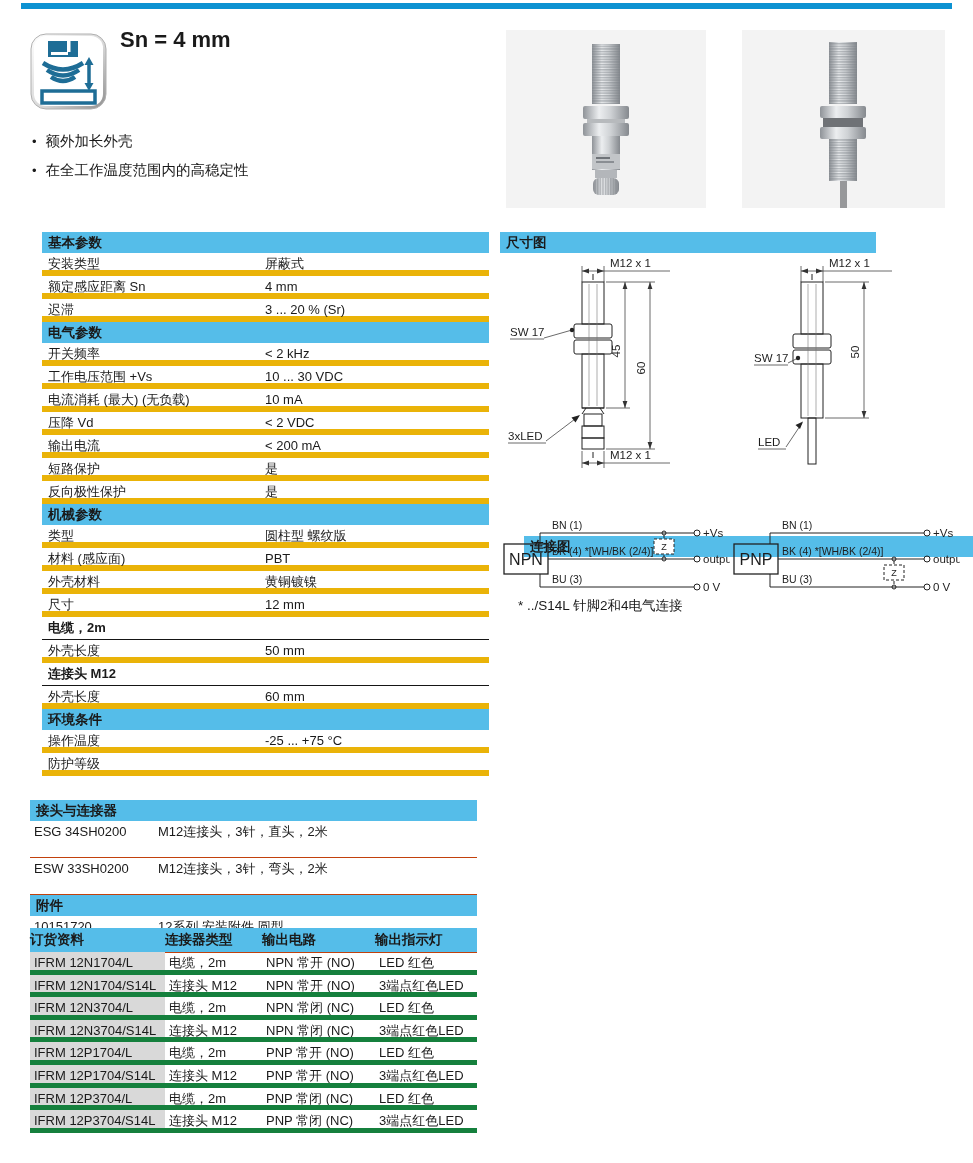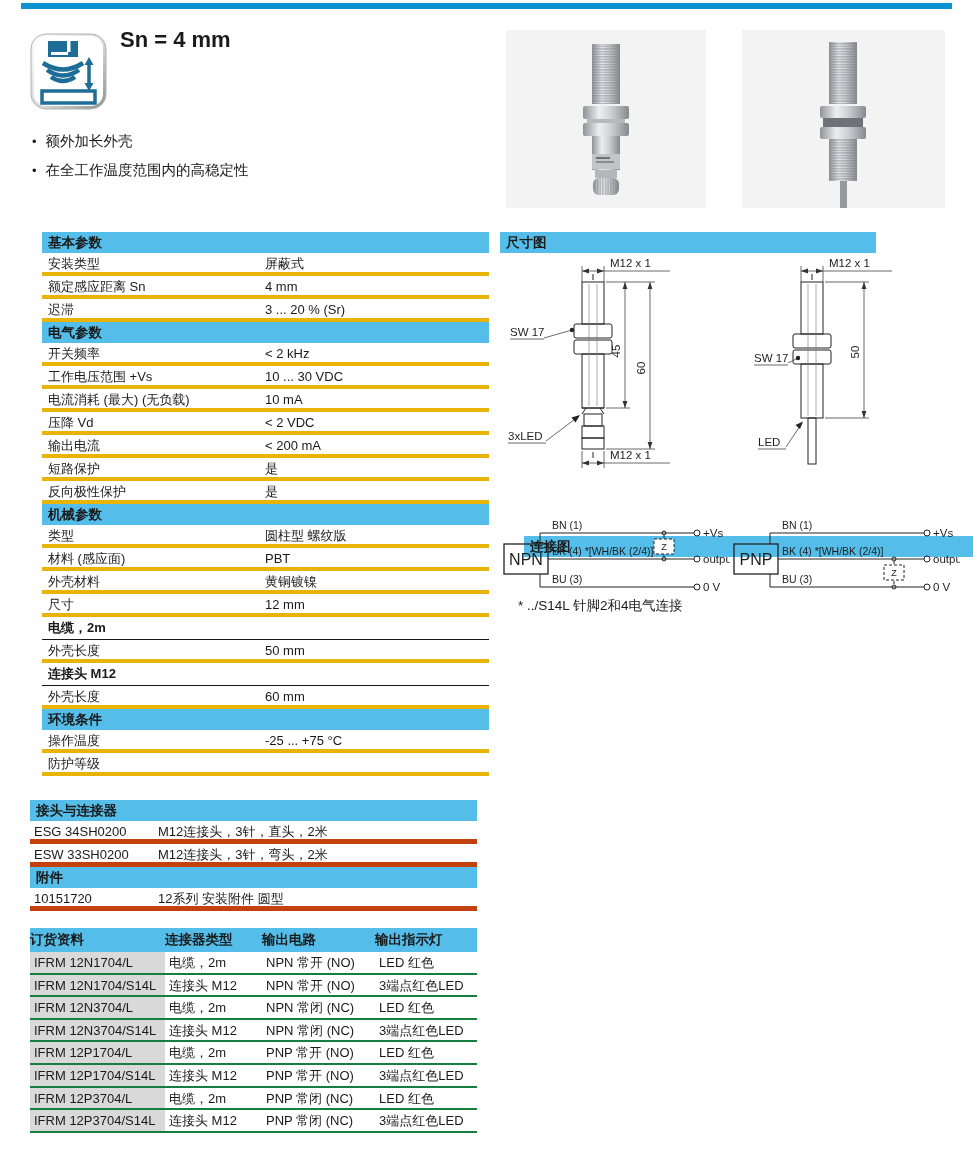--- a/index.html
+++ b/index.html
@@ -15,34 +15,34 @@
   .bullets li{font-size:14.5px;line-height:28px;display:flex;align-items:baseline;}
   .bullets .dot{margin-right:9px;font-size:13px;}
   .photo{position:absolute;top:30px;height:178px;background:#f3f3f3;}
   .photo.p1{left:506px;width:200px;}
   .photo.p2{left:742px;width:203px;}
 
   .bar{background:#55bde9;height:21px;line-height:21px;font-weight:700;font-size:13.5px;padding-left:6px;box-sizing:border-box;}
 
   .spec-table{position:absolute;left:42px;top:232px;width:447px;}
   .sec-hdr{background:#55bde9;height:21px;line-height:21px;font-weight:700;font-size:13.5px;padding-left:6px;}
-  .spec-row{display:flex;height:23px;line-height:22px;border-bottom:4px solid #eab308;font-size:13px;box-sizing:border-box;}
+  .spec-row{display:flex;height:23px;line-height:22px;border-bottom:6px solid #eab308;font-size:13px;box-sizing:border-box;}
   .spec-row .lbl{width:223px;padding-left:6px;box-sizing:border-box;}
   .spec-row .val{flex:1;}
   .sub-hdr{height:23px;line-height:22px;border-bottom:1px solid #151515;font-size:13px;font-weight:700;padding-left:6px;box-sizing:border-box;}
 
   .parts-table{position:absolute;left:30px;top:800px;width:447px;}
-  .part-row{display:flex;height:23px;line-height:22px;border-bottom:5px solid #c2410c;font-size:13px;box-sizing:border-box;}
+  .part-row{display:flex;height:37px;line-height:22px;border-bottom:1px solid #c2410c;font-size:13px;box-sizing:border-box;}
   .part-row .code{width:128px;padding-left:4px;box-sizing:border-box;}
   .part-row .desc{flex:1;}
 
   .ordering{position:absolute;left:30px;top:928px;width:447px;}
   .ord-hdr{display:grid;grid-template-columns:135px 97px 113px 1fr;background:#55bde9;height:24px;line-height:24px;font-weight:700;font-size:13.5px;}
   .ord-hdr span{}
-  .ord-row{display:grid;grid-template-columns:135px 97px 113px 1fr;height:22.6px;line-height:22px;border-bottom:2px solid #15803d;font-size:13px;box-sizing:border-box;}
+  .ord-row{display:grid;grid-template-columns:135px 97px 113px 1fr;height:22.6px;line-height:22px;border-bottom:5px solid #15803d;font-size:13px;box-sizing:border-box;}
   .ord-row span{padding-left:4px;white-space:nowrap;overflow:hidden;}
   .ord-row .c0{background:#d9d9d9;}
 
   .dim-bar{position:absolute;left:500px;top:232px;width:376px;}
   .conn-bar{position:absolute;left:524px;top:489px;width:524px;margin-top:47px;}
   .dim-draw1{position:absolute;left:508px;top:256px;}
   .dim-draw2{position:absolute;left:752px;top:256px;}
   .conn-d1{position:absolute;left:502px;top:517px;}
   .conn-d2{position:absolute;left:732px;top:517px;}
   .footnote{position:absolute;left:502px;top:597px;font-size:13.5px;margin-left:16px;}

